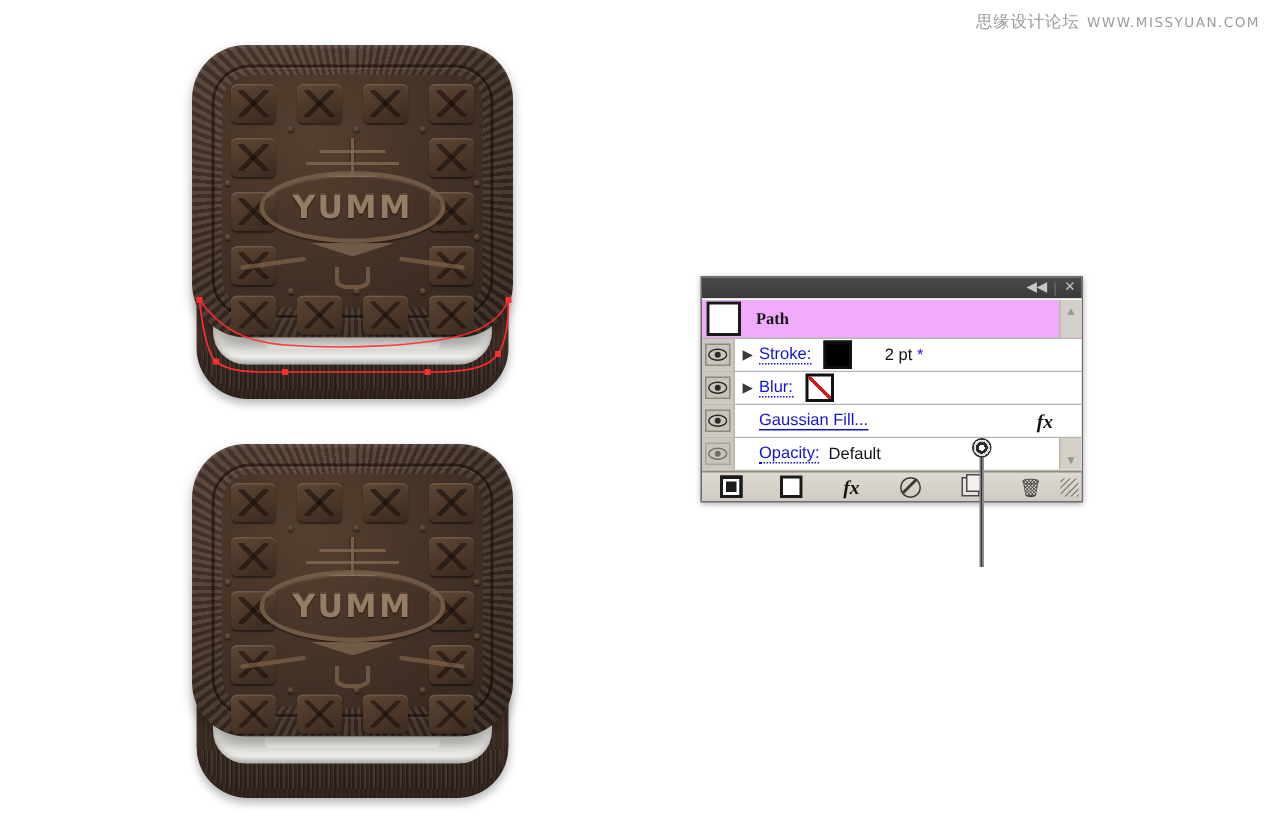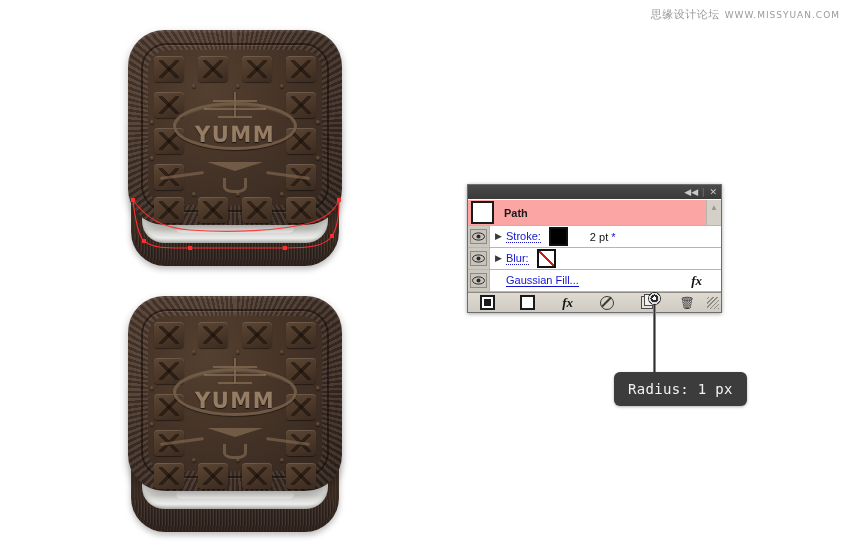--- a/index.html
+++ b/index.html
@@ -163,30 +163,30 @@
     position: absolute;
     width: 4px; height: 4px;
     border-radius: 50%;
     background: radial-gradient(circle at 35% 30%, #6d5540, #35261c);
     box-shadow: 0 1px 1px rgba(0,0,0,.5);
   }
 
   
   .badge {
     position: absolute;
-    left: 50%; top: 72px;
+    left: 50%; top: 84px;
     transform: translateX(-50%);
     width: 118px; height: 42px;
     border-radius: 50%;
     border: 3px solid rgba(120,96,74,0.85);
     box-shadow:
       inset 0 1px 1px rgba(255,255,255,0.12),
       0 1px 1px rgba(0,0,0,0.45);
     display: flex;
-    align-items: flex-end;
+    align-items: center;
     justify-content: center;
   }
   .badge-text {
     font-family: "DejaVu Sans", sans-serif;
     font-weight: bold;
     font-size: 21px;
     letter-spacing: 1.5px;
     color: rgba(156,130,104,0.95);
     text-shadow: 0 1px 1px rgba(0,0,0,0.65), 0 -1px 0 rgba(255,255,255,0.09);
   }
@@ -306,22 +306,23 @@
     border-top: 1px solid #fff;
   }
   .row {
     display: flex;
     align-items: center;
     height: 21px;
     border-bottom: 1px solid #b9b5ad;
     position: relative;
   }
   .row-path {
-    background: #fca5a5;
+    background: #f0abfc;
     height: 25px;
+    font-family: Liberation Serif, serif;
   }
   .row-eyecol {
     width: 21px; height: 100%;
     border-right: 1px solid #b9b5ad;
     background: #ccc8c0;
     display: flex; align-items: center; justify-content: center;
     flex: 0 0 21px;
   }
   .eye {
     width: 15px; height: 13px;
@@ -760,20 +761,38 @@
               </svg>
           </span>
         </div>
         <div class="row-content">
           <span class="disclosure"></span>
           <a class="lnk solid" href="#">Gaussian Fill...</a>
           <span class="fx-mark">fx</span>
         </div>
       </div>
 
+      <div class="row">
+        <div class="row-eyecol">
+          <span class="eye dim">
+            <svg width="13" height="9" viewBox="0 0 13 9">
+                <ellipse cx="6.5" cy="4.5" rx="6" ry="3.6" fill="none" stroke="#2a2a2a" stroke-width="1"></ellipse>
+                <circle cx="6.5" cy="4.5" r="2" fill="#2a2a2a"></circle>
+              </svg>
+          </span>
+        </div>
+        <div class="row-content">
+          <span class="disclosure"></span>
+          <a class="lnk" href="#">Opacity:</a>
+          <span class="val-default">Default</span>
+          <div class="panel-scroll" style="border-left:1px solid #b9b5ad;justify-content:flex-end">
+            <div class="sb-arrow">▼</div>
+          </div>
+        </div>
+      </div>
     </div>
 
     <div class="panel-bottom">
       <div class="tb-btn">
           <span class="ic-filled-sq"></span>
         </div>
       <div class="tb-btn">
           <span class="ic-empty-sq"></span>
         </div>
       <div class="tb-btn">
@@ -788,15 +807,14 @@
       <div class="tb-btn">
           <span class="ic-trash">🗑</span>
         </div>
       <span class="grip"></span>
     </div>
   </div>
 
 
   <div id="leader-line"></div>
   <div id="annotation-pin"></div>
-  <div id="radius-tooltip">Radius: 1 px</div>
 
 </div>
 
 </body></html>

